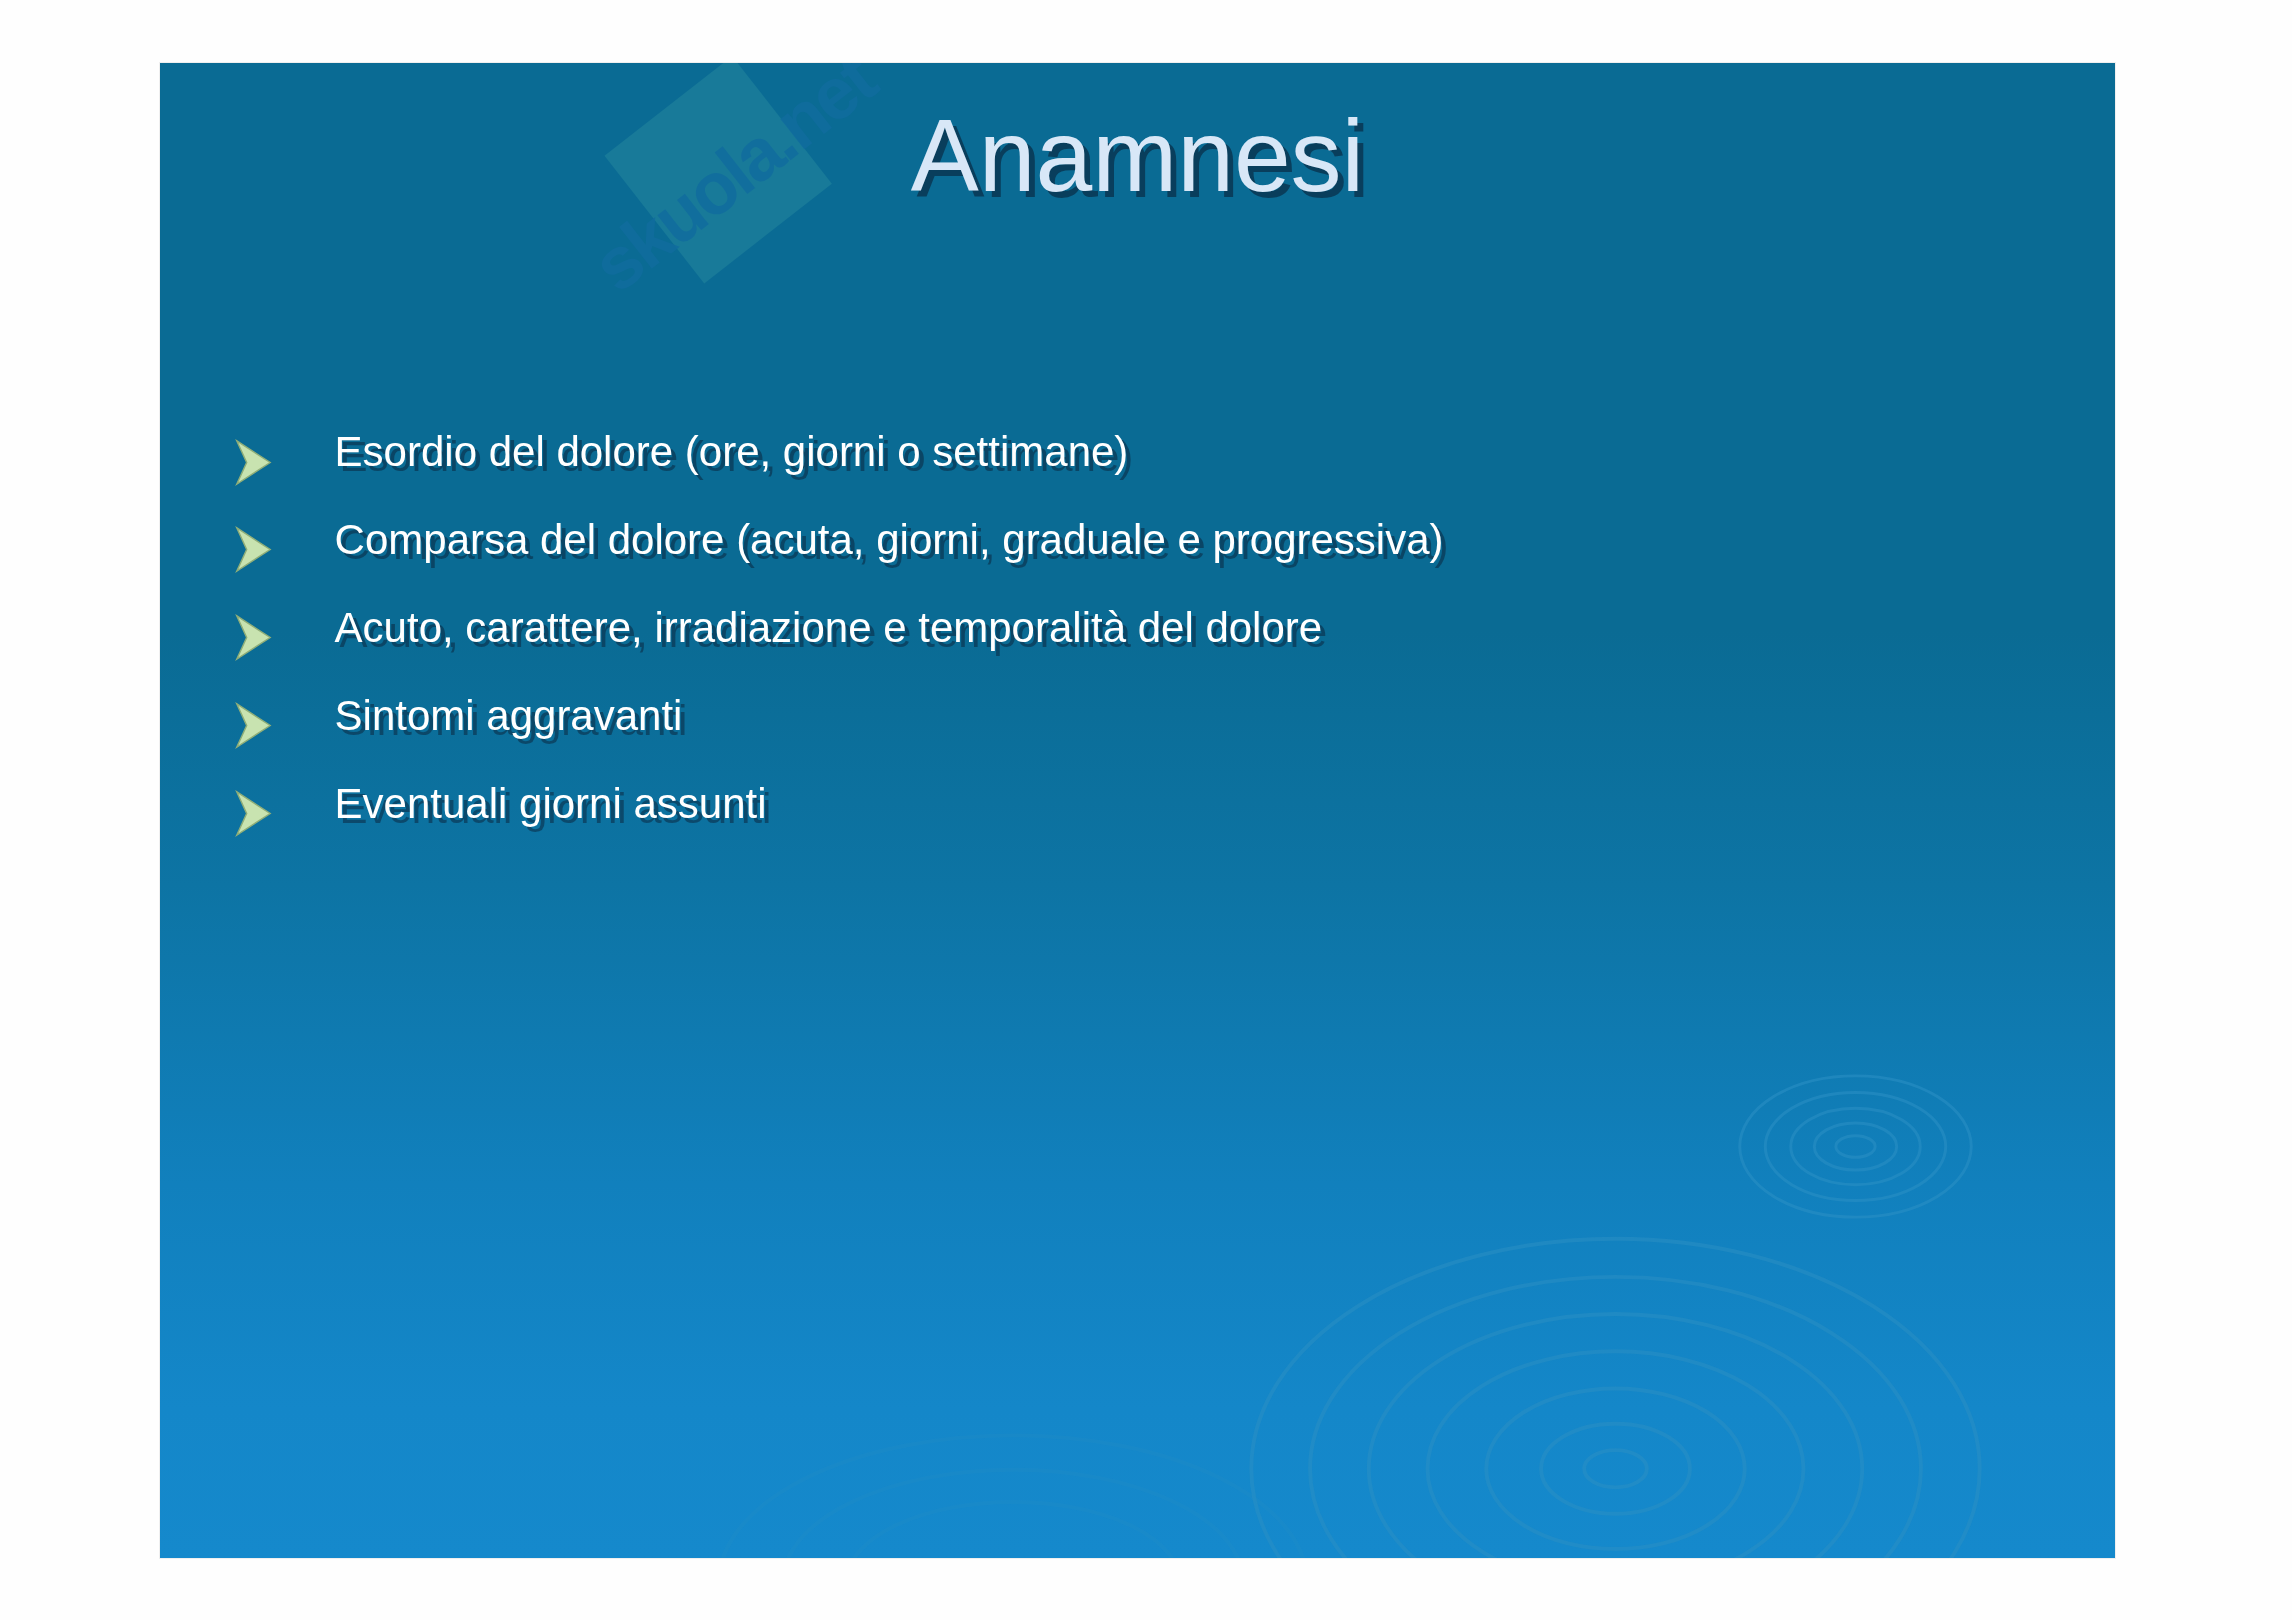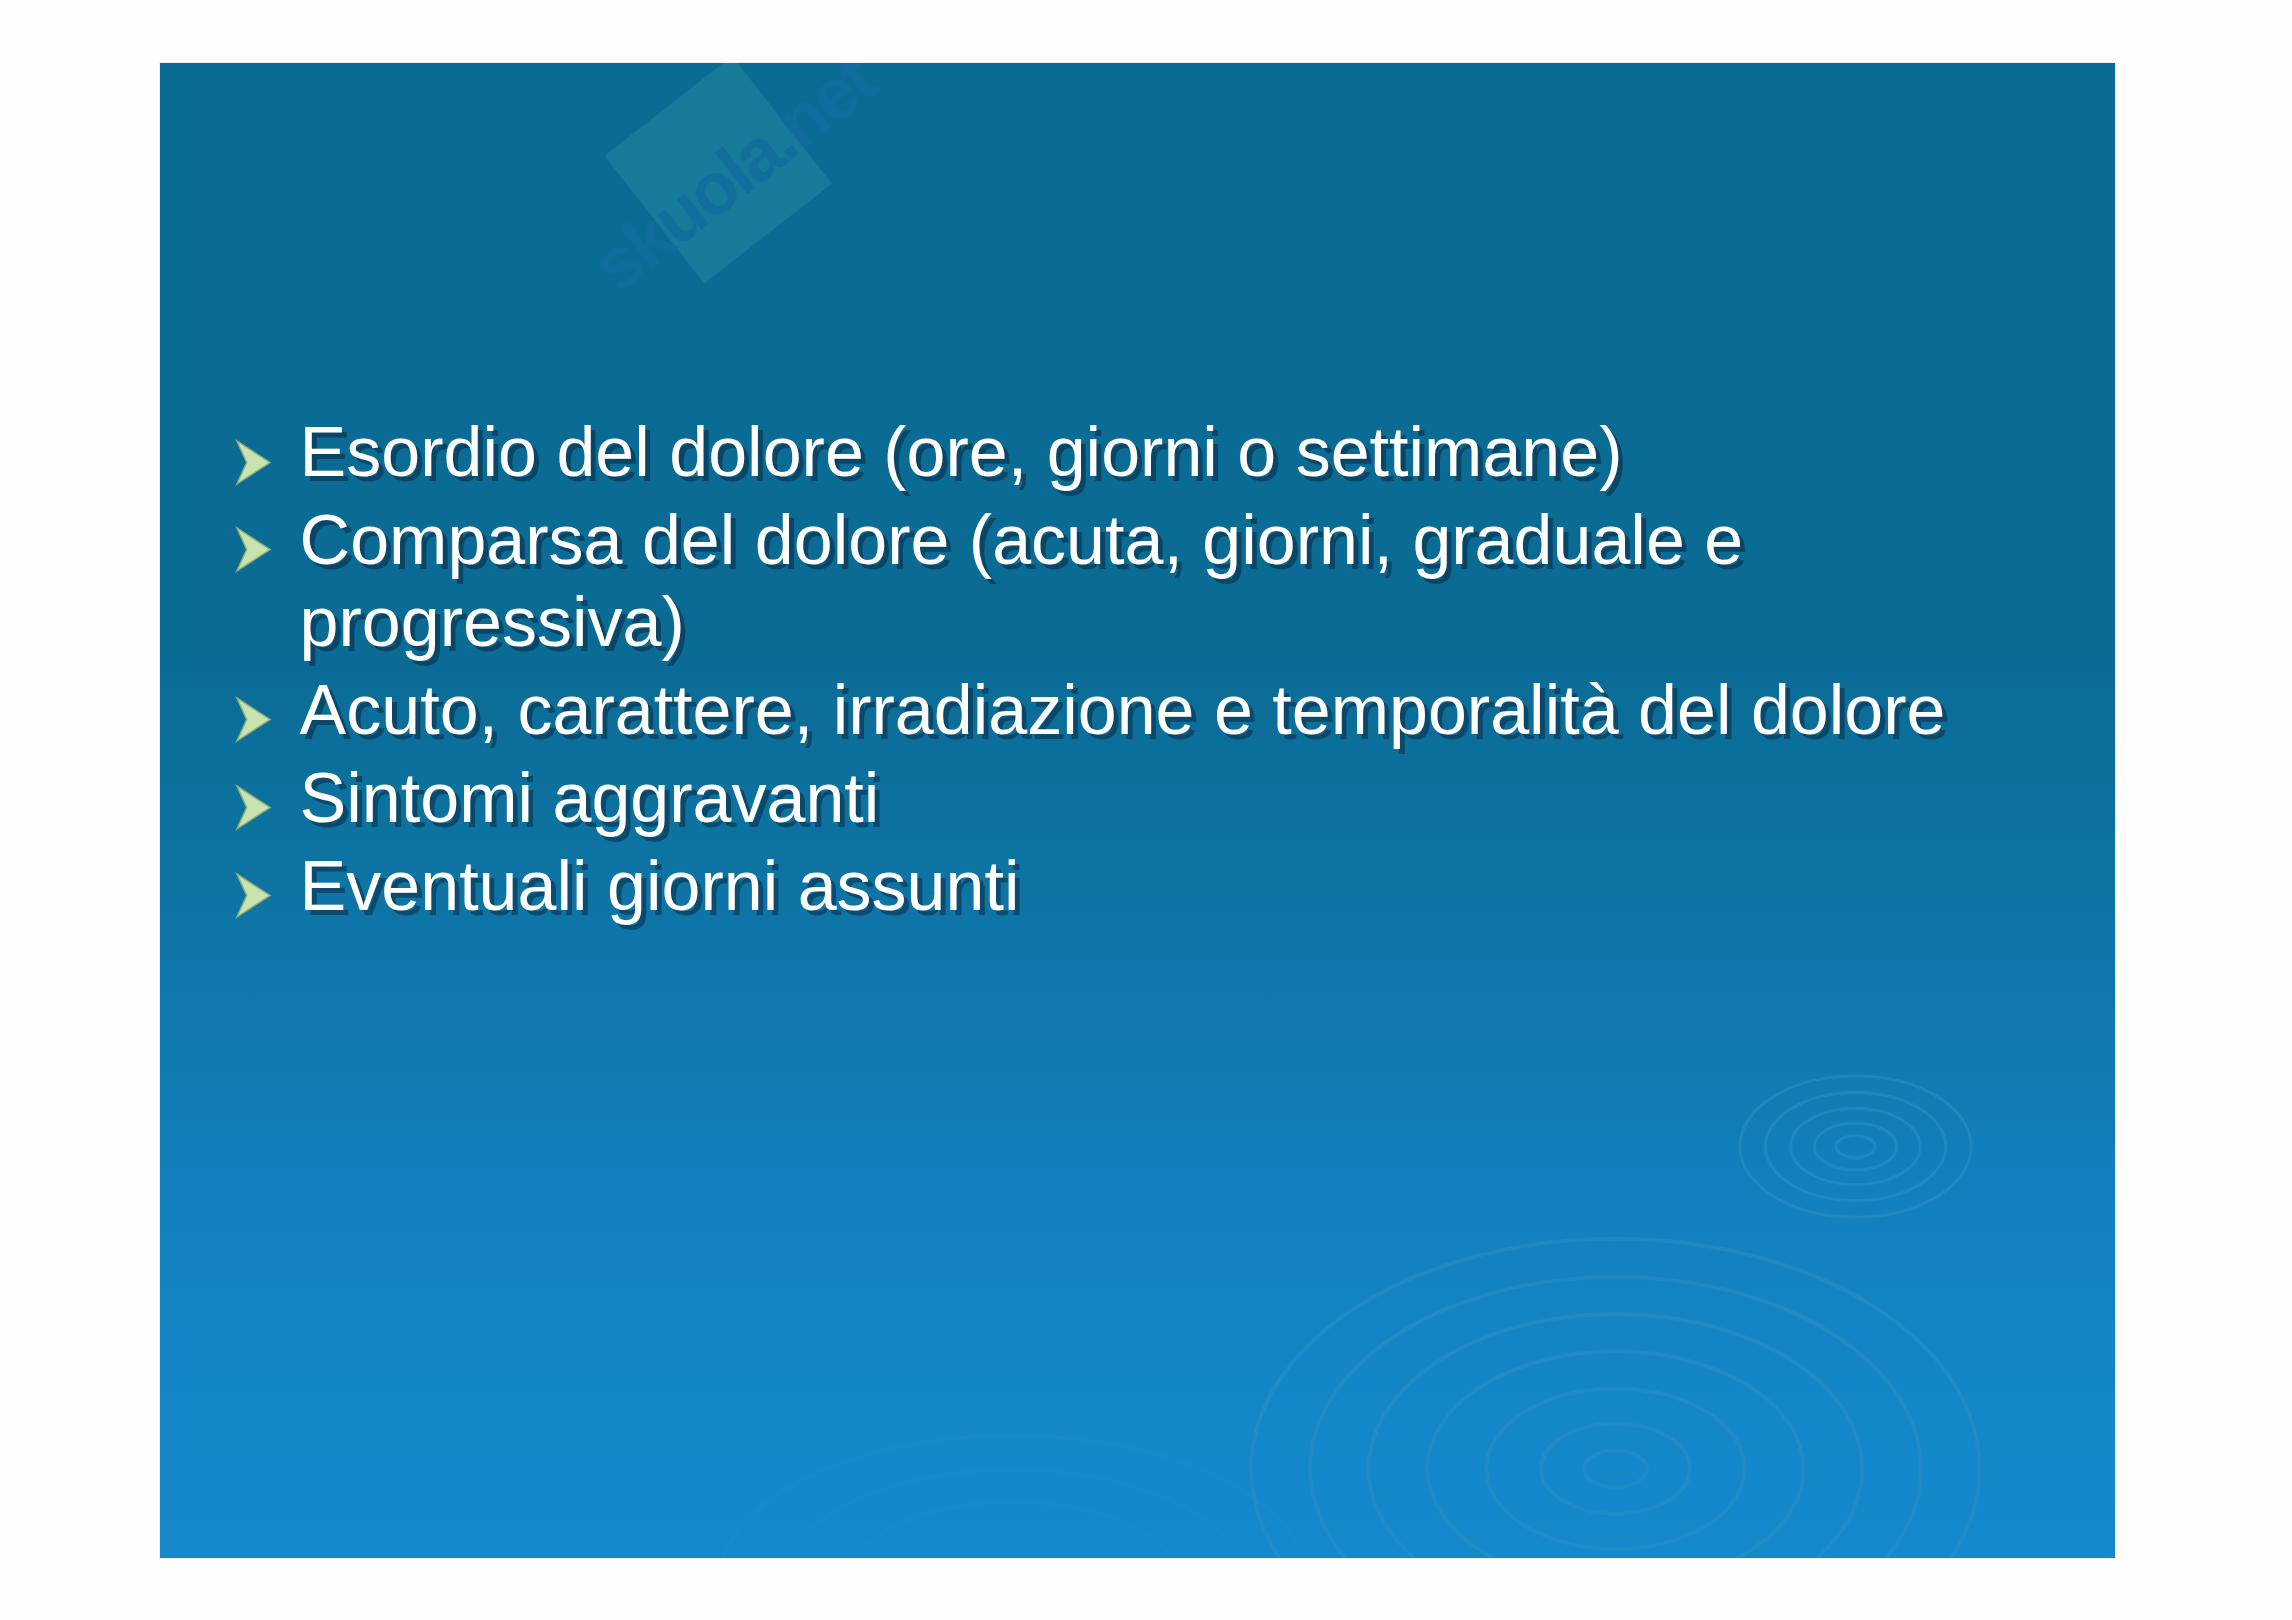--- a/index.html
+++ b/index.html
@@ -115,24 +115,25 @@
     width: 118px;
     padding-top: 25.5px;
     text-align: right;
     padding-right: 23.5px;
     box-sizing: border-box;
   }
   .bullet-marker svg { display: inline-block; }
   .bullet-text {
     flex: 1 1 auto;
     color: #ffffff;
-    font-size: 70px;
+    font-size: 42px;
     line-height: 82px;
     text-shadow: 4.9px 4.9px 0px rgba(10,25,45,0.45);
     padding-right: 59px;
+    margin-left: 35px;
   }
 </style>
 </head>
 <body>
 
 <div id="page">
 
   <div id="slide">
 
     <div class="ripple-group" style="left:1568px; top:1000px;">
@@ -170,20 +171,21 @@
         </g>
       </svg>
     </div>
 
     <div id="watermark">
       <div class="wm-sq"></div>
       <div class="wm-txt">skuola.net</div>
     </div>
 
     <div id="title-block">
+      <div class="title-line">Anamnesi</div>
     </div>
 
     <div id="bullets">
 
       <div class="bullet-row">
         <span class="bullet-marker">
           <svg width="45" height="51" viewBox="0 0 46 52">
             <polygon points="6,4 40,26 6,48 16,26" fill="#c8e3b0" stroke="#8fae78" stroke-width="1.5"></polygon>
           </svg>
         </span>

